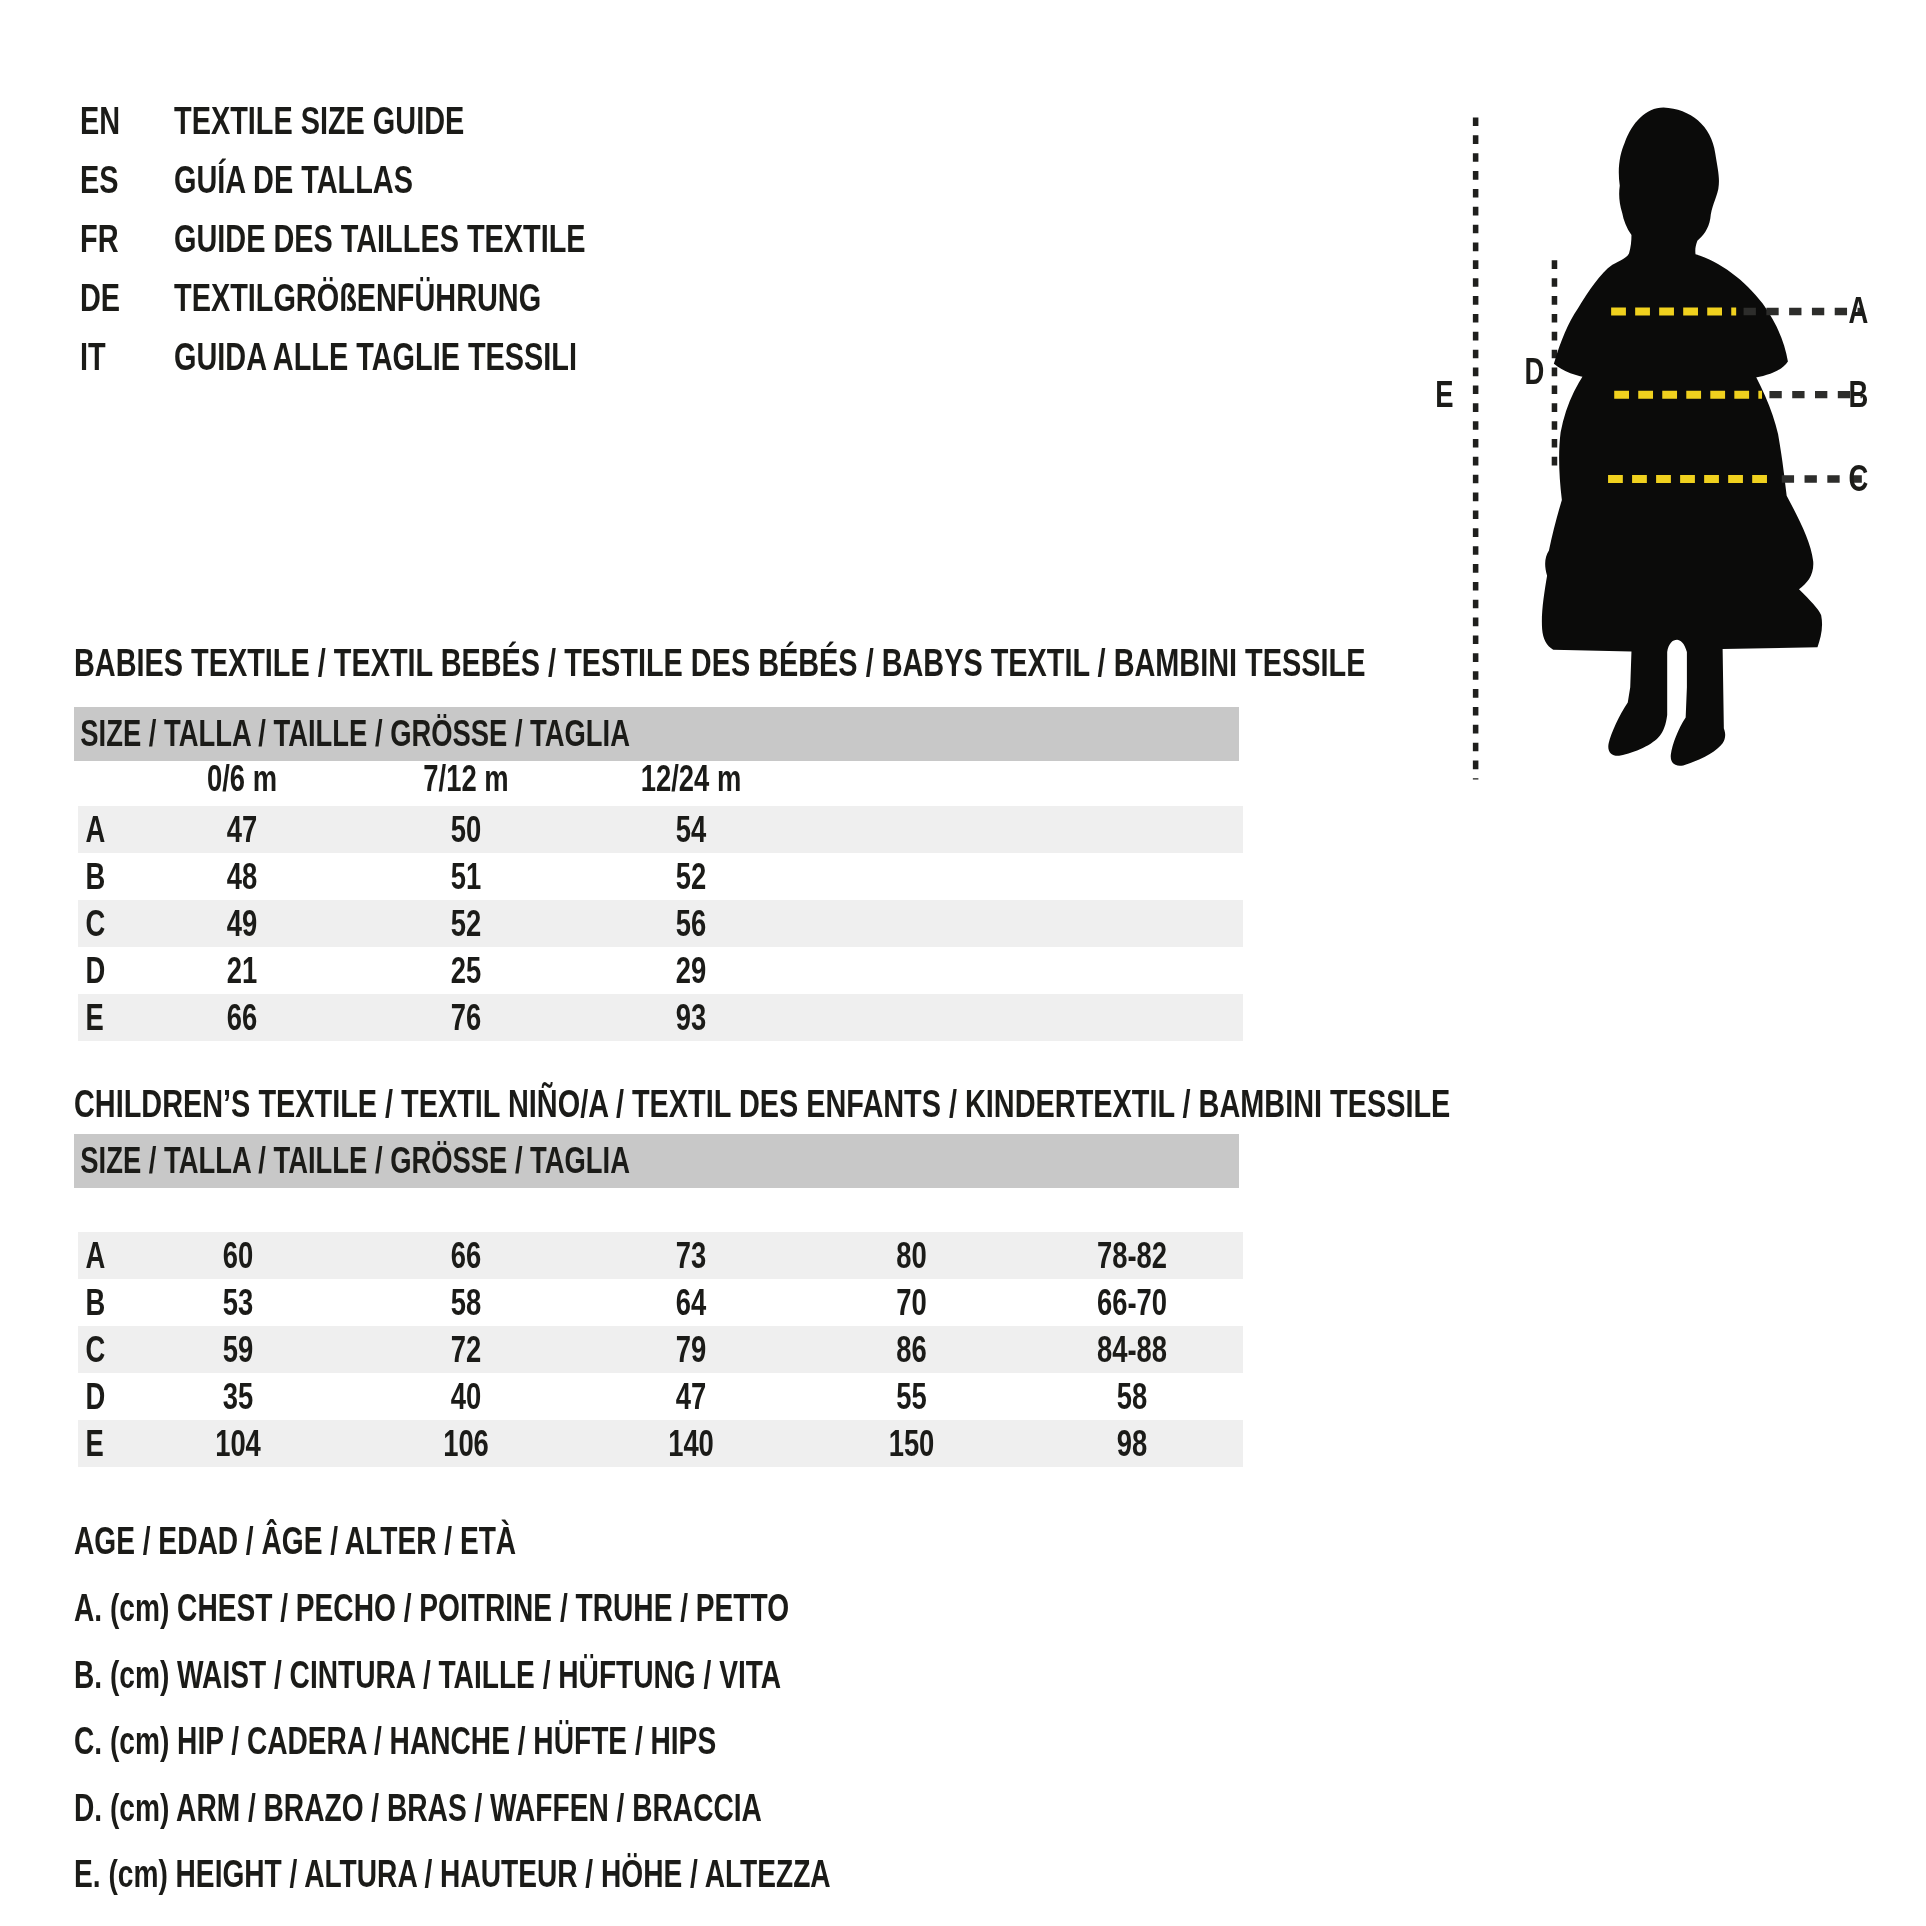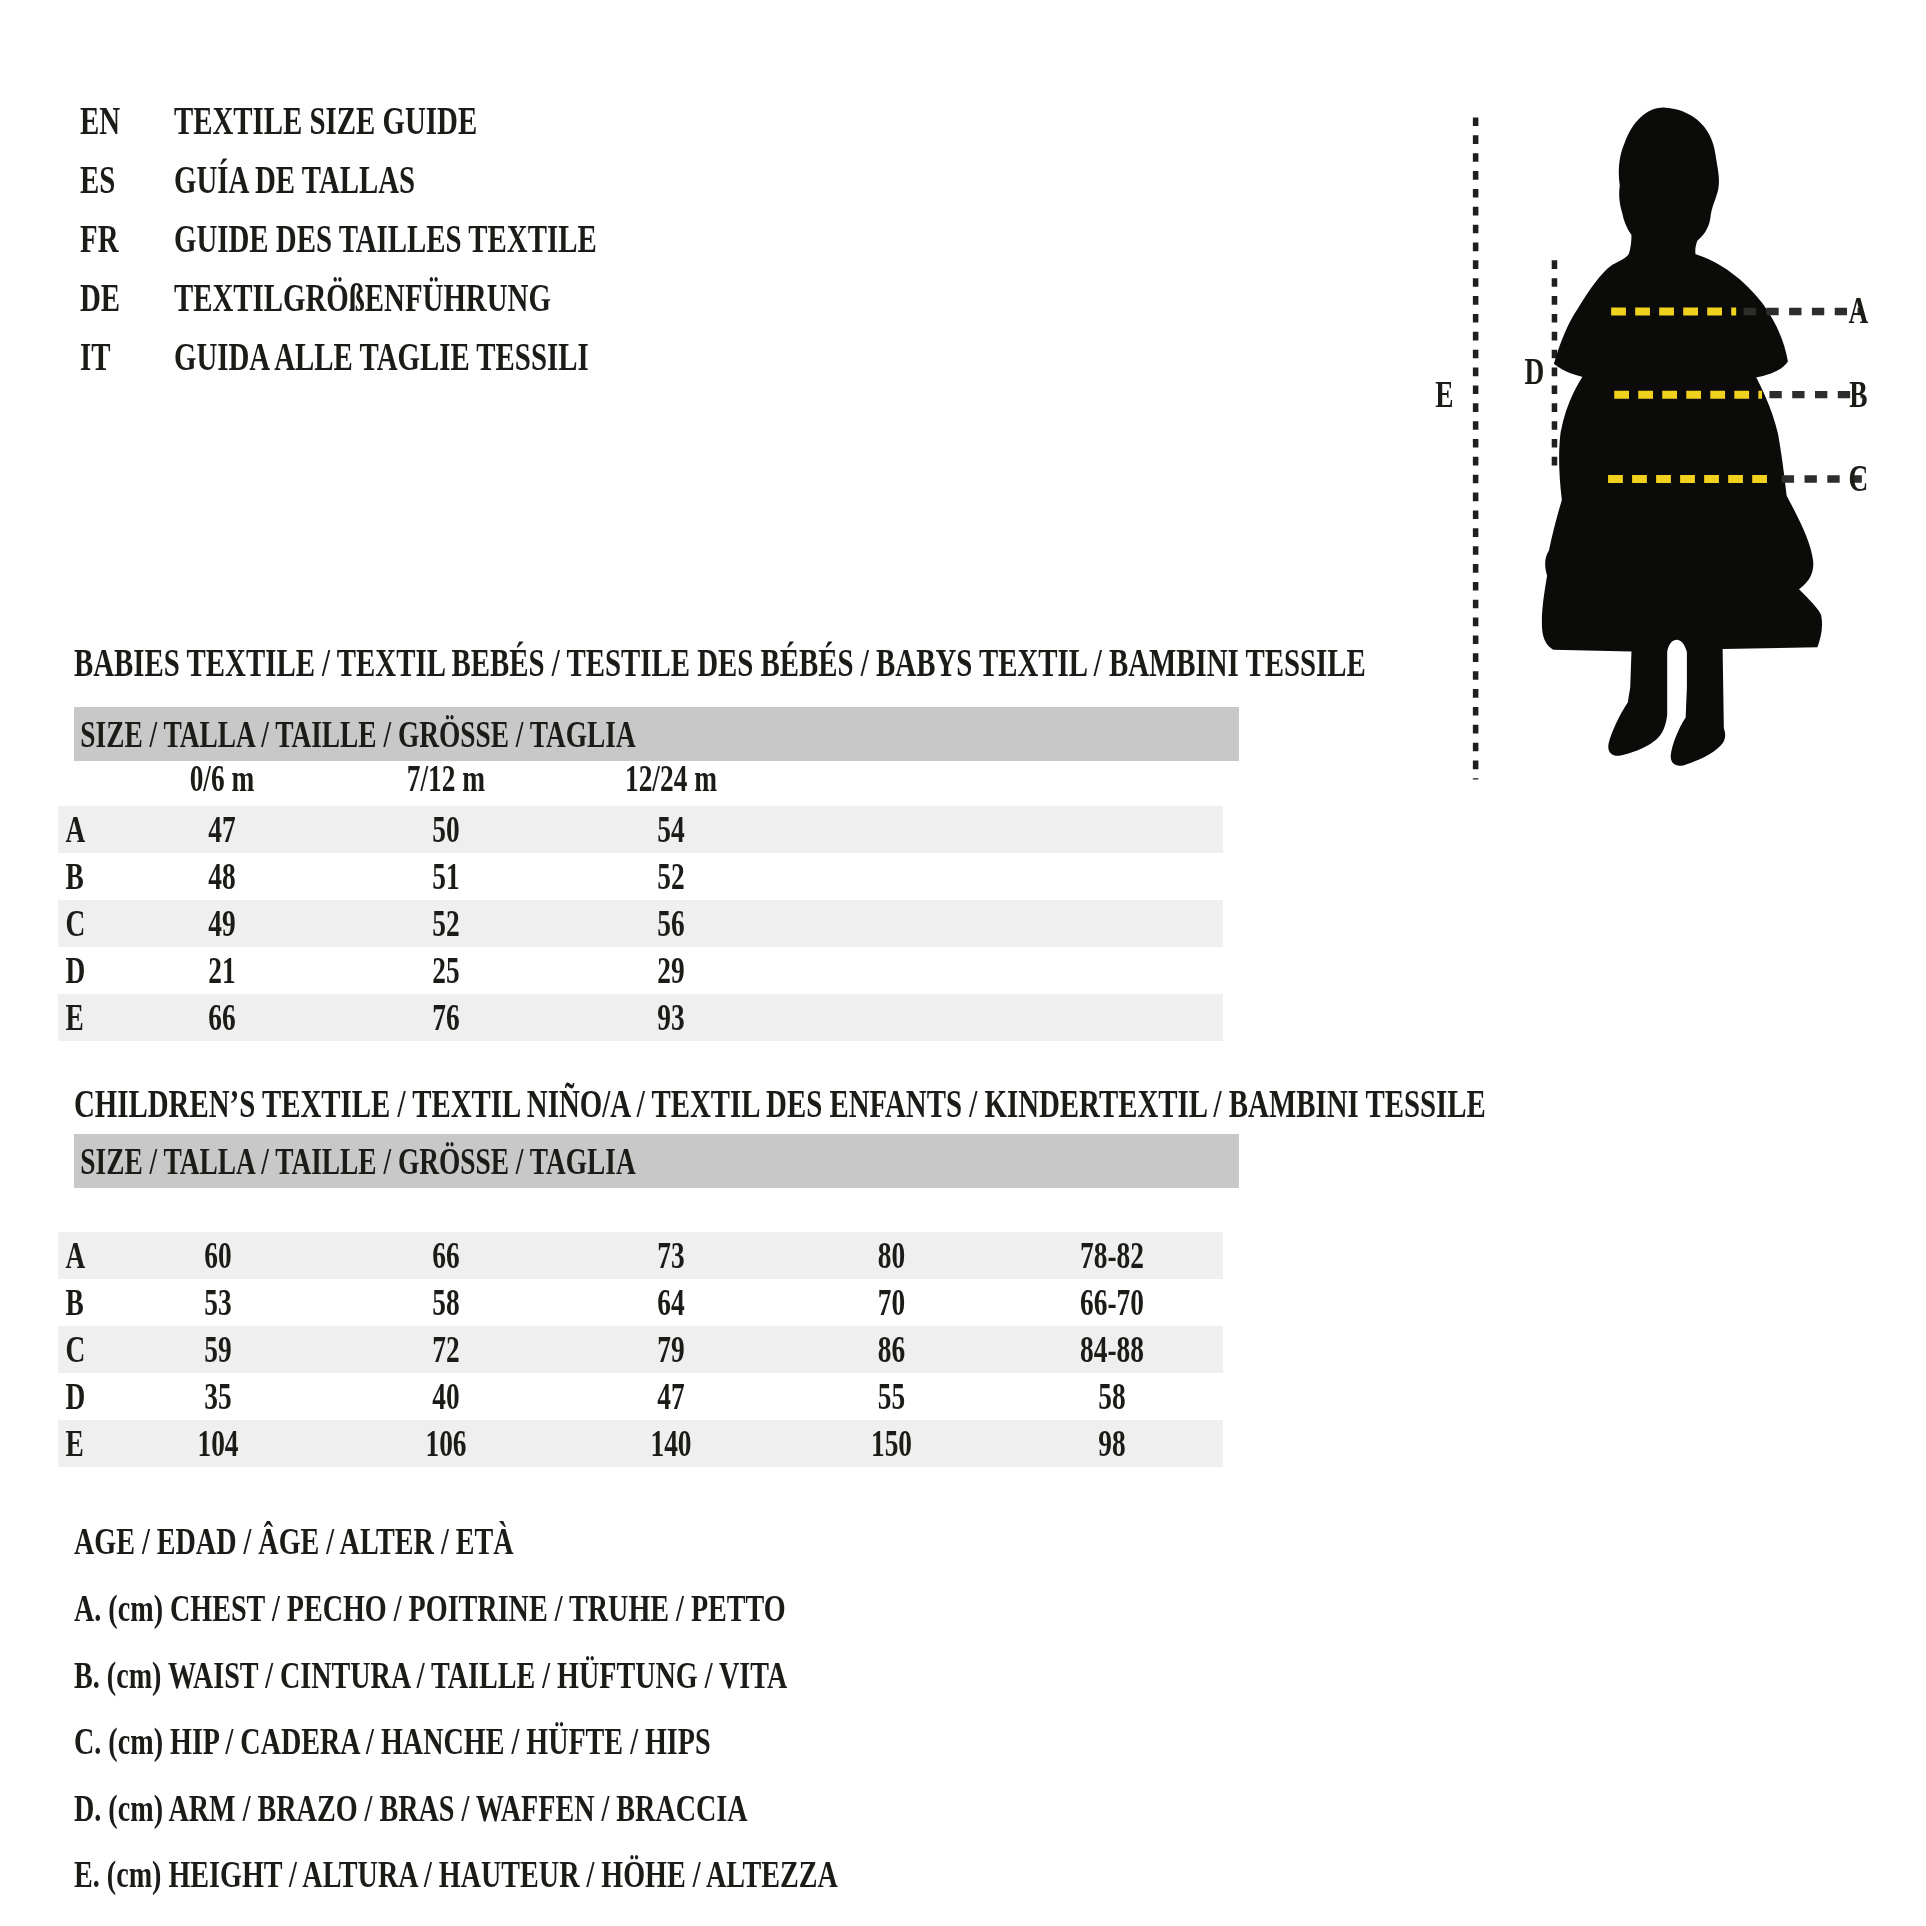--- a/index.html
+++ b/index.html
@@ -1,37 +1,37 @@
 <!DOCTYPE html>
 <html style="font-size:10px"><head>
 <meta charset="utf-8">
 <style>
   html,body{margin:0;padding:0;background:#ffffff;}
   .page{
     position:relative;
     width:1926px;height:1926px;
     background:#ffffff;
-    font-family:Liberation Serif, serif;
+    font-family:Liberation Sans, sans-serif;
     font-weight:700;
     color:#1b1b18;
     overflow:hidden;
   }
   .abs{position:absolute;white-space:nowrap;}
   
   .cx{transform:scaleX(.74);transform-origin:0 50%;}
   .cxc{transform:scaleX(.74);transform-origin:50% 50%;}
   .lang-code{font-size:39px;line-height:44px;left:80px;}
   .lang-title{font-size:39px;line-height:44px;left:174px;}
   .section-title{font-size:39px;line-height:44px;left:74px;}
   .sizebar{
     position:absolute;left:74px;width:1165px;height:54px;
     background:#c8c8c8;display:flex;align-items:center;
   }
   .sizebar span{font-size:37px;padding-left:8.6px;display:inline-block;white-space:nowrap;transform:scaleX(.74);transform-origin:0 50%;}
-  .grid{position:absolute;left:58px;width:1165px;}
+  .grid{position:absolute;left:78px;width:1165px;}
   .trow{display:grid;height:47px;align-items:center;}
   .trow.head{height:49px;}
   .b-cols{grid-template-columns:52px 224px 224px 226px 1fr;}
   .c-cols{grid-template-columns:46px 228px 228px 222px 219px 222px;}
   .stripe{background:#efefef;}
   .cell{font-size:37px;text-align:center;white-space:nowrap;}
   .cell.lbl{text-align:left;padding-left:10px;}
   .legend-line{font-size:38px;line-height:44px;left:74px;}
   .mlabel{font-size:37px;text-align:center;width:39px;line-height:39px;}
   svg{display:block;}

